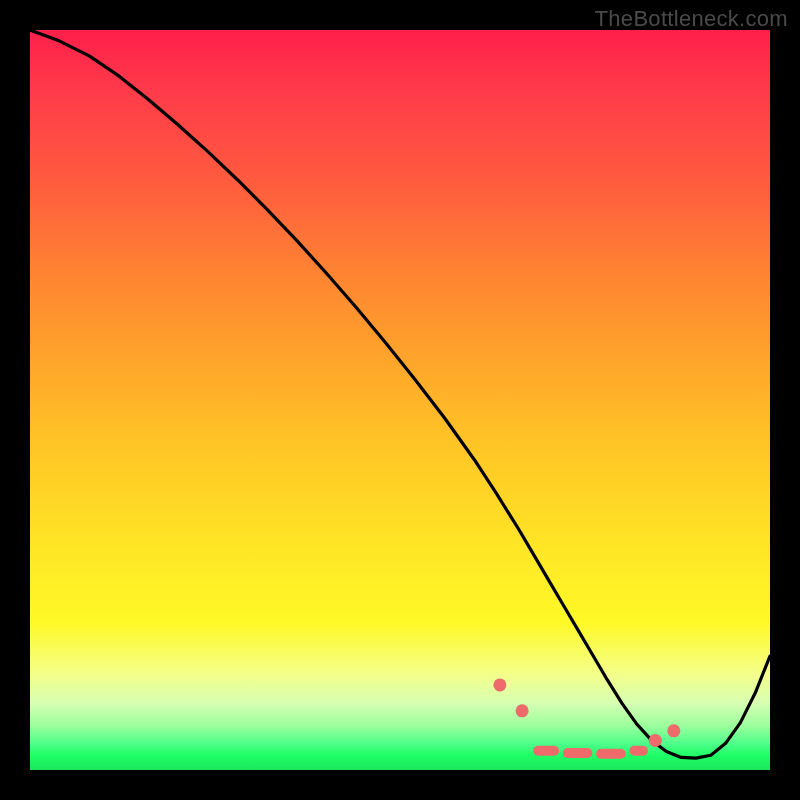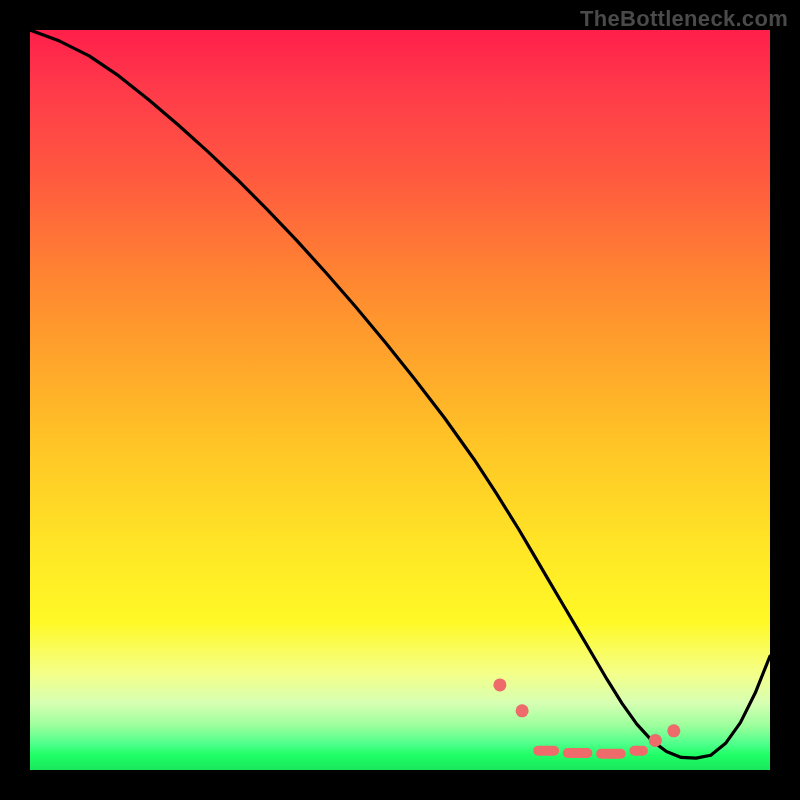--- a/index.html
+++ b/index.html
@@ -9,21 +9,21 @@
     width: 800px;
     height: 800px;
     background: #000;
   }
   .watermark {
     position: absolute;
     top: 6px;
     right: 12px;
     font-family: Arial, Helvetica, sans-serif;
     font-size: 22px;
-    font-weight: 700;
+    font-weight: 400;
     color: #4a4a4a;
     letter-spacing: 0.3px;
     z-index: 50;
   }
   .plot {
     position: absolute;
     left: 30px;
     top: 30px;
     width: 740px;
     height: 740px;

